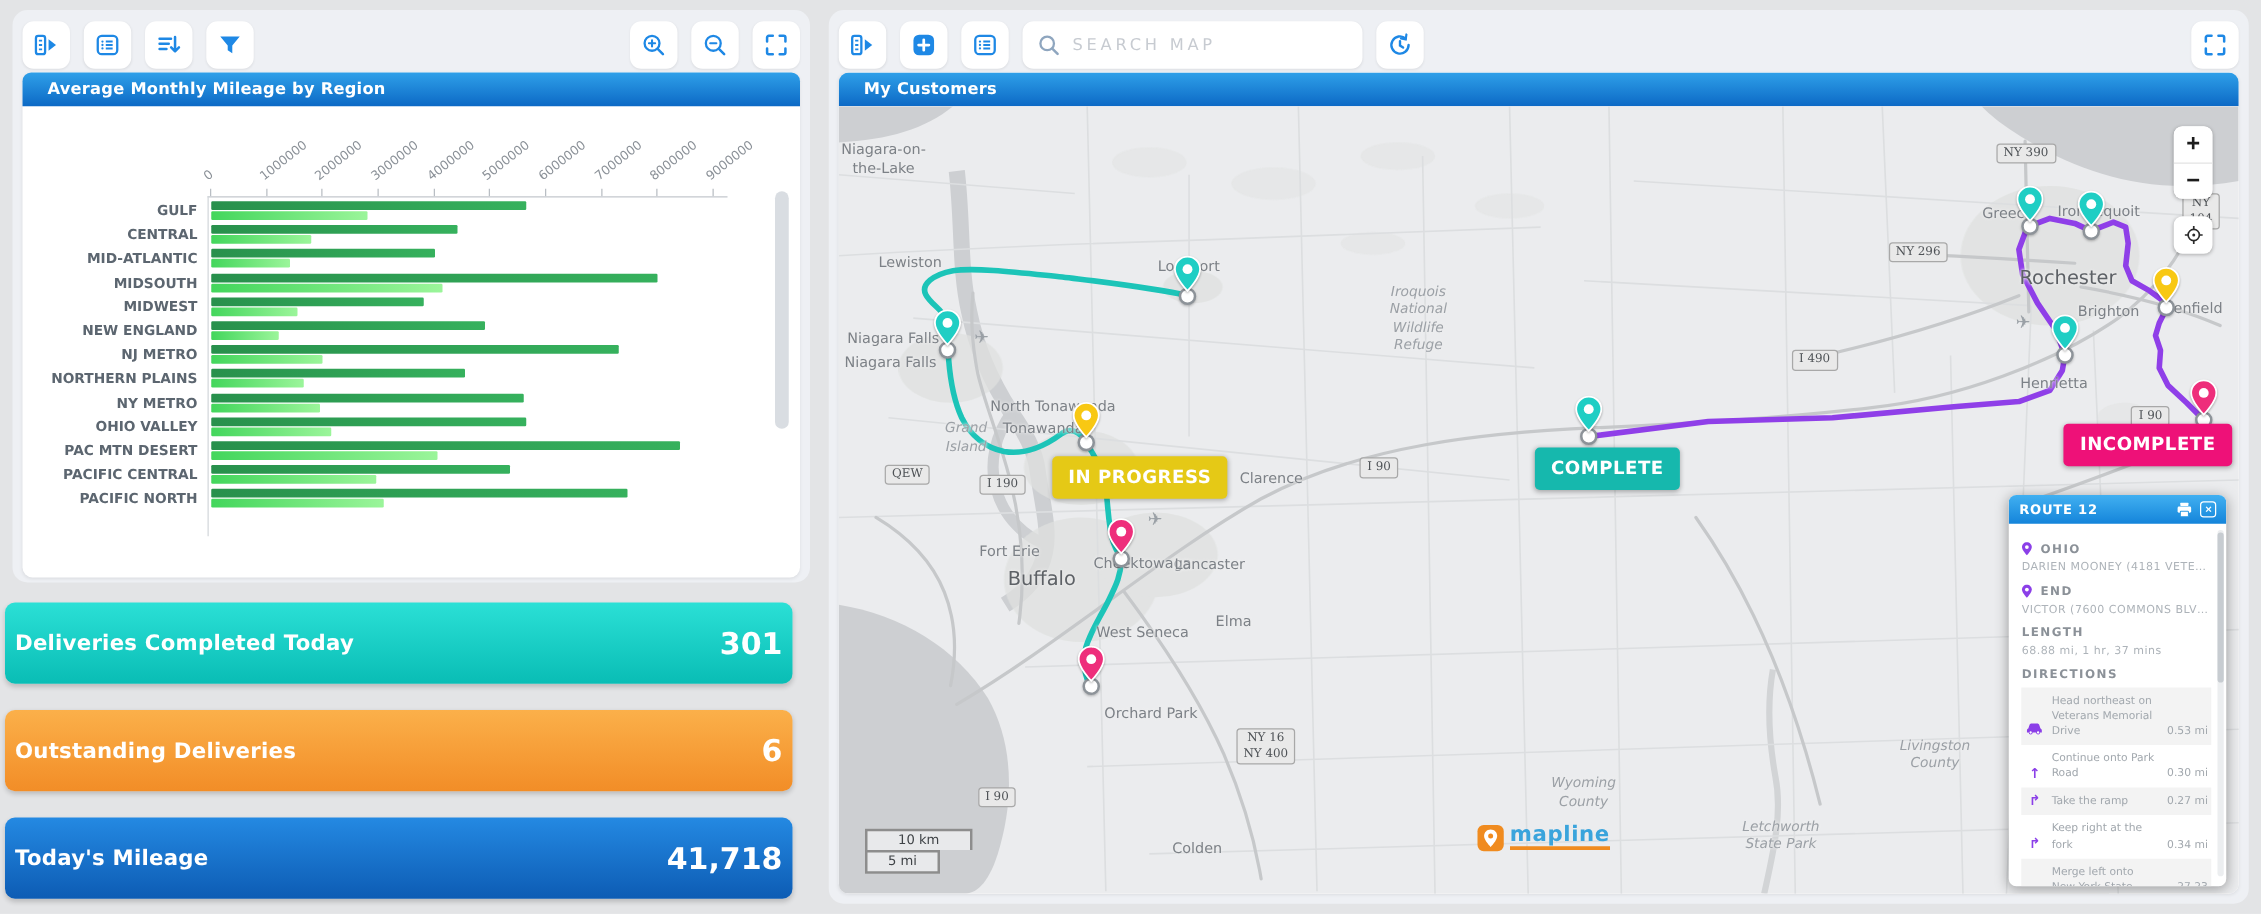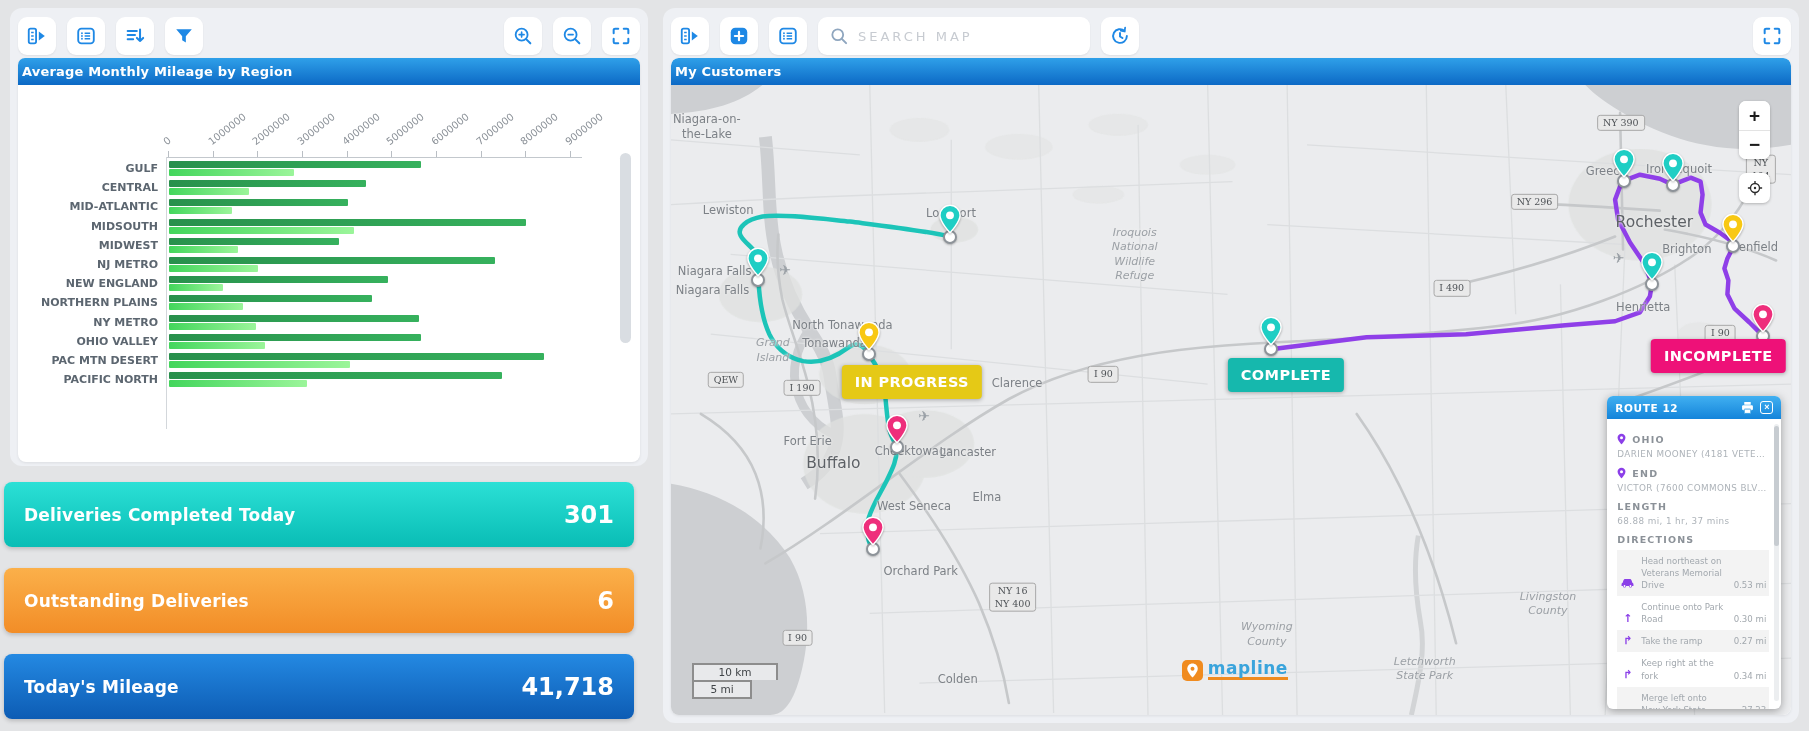--- a/index.html
+++ b/index.html
@@ -9,39 +9,39 @@
   .toolbar{position:absolute;top:7px;left:8px;right:8px;height:40px;display:flex;align-items:flex-end;justify-content:space-between;}
   .tbgroup{display:flex;align-items:center;gap:11px;}
   .tbtn{width:38px;height:38px;background:#fff;border:none;border-radius:9px;display:flex;align-items:center;justify-content:center;box-shadow:0 1px 2px rgba(0,0,0,.07);cursor:pointer;padding:0;}
   .tbtn svg{width:22px;height:22px;}
   .searchbox{position:relative;height:38px;width:272px;}
   .searchbox input{width:100%;height:100%;border:none;border-radius:9px;background:#fff;box-sizing:border-box;padding:0 10px 0 40px;font-family:"DejaVu Sans",sans-serif;font-size:13px;letter-spacing:3px;color:#666;box-shadow:0 1px 2px rgba(0,0,0,.07);}
   .searchbox input::placeholder{color:#c7cbd1;font-weight:500;}
   .searchbox .mag{position:absolute;left:11px;top:9px;width:20px;height:20px;}
   
   .card{position:absolute;background:#fff;border-radius:8px;box-shadow:0 1px 3px rgba(0,0,0,.08);}
-  .card-header{height:27px;background:linear-gradient(180deg,#2fa0e9 0%,#0c69c5 100%);border-radius:7px 7px 0 0;color:#fff;font-weight:700;font-size:13px;display:flex;align-items:center;padding:0 4px;letter-spacing:.2px;}
+  .card-header{height:27px;background:linear-gradient(180deg,#2fa0e9 0%,#0c69c5 100%);border-radius:7px 7px 0 0;color:#fff;font-weight:700;font-size:13px;display:flex;align-items:center;padding:0 20px;letter-spacing:.2px;}
   
   .chart-card{left:8px;top:50px;width:622px;height:404px;}
   .chart-body{position:relative;width:100%;height:377px;}
   .ticks{position:absolute;left:150px;top:0;height:72px;width:420px;}
   .tick{position:absolute;bottom:10px;transform:rotate(-38deg);transform-origin:left bottom;font-size:10px;color:#8a9097;white-space:nowrap;font-weight:500;}
   .tickmark{position:absolute;bottom:0;width:1px;height:6px;background:#b9bec4;}
   .axisline{position:absolute;left:148px;top:72px;width:416px;height:1px;background:#c3c8cd;}
   .vaxis{position:absolute;left:148px;top:72px;width:1px;height:272px;background:#d3d7db;}
   .crows{position:absolute;left:0;top:74px;right:0;}
   .crow{display:flex;align-items:center;height:19.2px;}
   .clabel{width:140px;text-align:right;padding-right:9px;font-size:11px;font-weight:700;color:#5c6670;white-space:nowrap;flex:none;}
   .cbars{position:relative;flex:1;height:100%;}
   .bar{position:absolute;left:2px;height:7px;border-radius:1px;}
   .bar.dark{top:2px;background:linear-gradient(90deg,#28904c,#36b15d);}
   .bar.light{top:10px;background:linear-gradient(90deg,#43d65c,#9bf59a);}
   .chart-scroll{position:absolute;right:9px;top:68px;width:11px;height:190px;background:#d9dde2;border-radius:6px;}
   
-  .kpi{position:absolute;left:4px;width:630px;height:65px;border-radius:8px;color:#fff;display:flex;align-items:center;justify-content:space-between;padding:0 20px;box-sizing:border-box;box-shadow:0 2px 4px rgba(0,0,0,.18);}
+  .kpi{position:absolute;left:4px;width:630px;height:65px;border-radius:8px;color:#fff;display:flex;align-items:center;justify-content:space-between;padding:0 8px;box-sizing:border-box;box-shadow:0 2px 4px rgba(0,0,0,.18);}
   .kpi .klabel{font-size:17px;font-weight:700;letter-spacing:.2px;}
   .kpi .kvalue{font-size:24px;font-weight:700;}
   
   .map-card{left:8px;top:50px;width:1120px;height:657px;overflow:hidden;}
   .map{position:absolute;left:0;top:27px;right:0;bottom:0;background:#ebecee;overflow:hidden;}
   .map svg.base{position:absolute;inset:0;width:100%;height:100%;}
   .overlay{position:absolute;inset:0;}
   .mlabel{position:absolute;transform:translate(-50%,-50%);color:#7c8187;font-size:11.5px;font-weight:500;white-space:pre-line;text-align:center;line-height:1.3;text-shadow:0 0 2px #ececec,0 0 3px #ececec;}
   .mlabel.big{font-size:15.5px;color:#5d6166;}
   .mlabel.area{font-style:italic;color:#9ba0a6;font-weight:400;font-size:11px;}
@@ -193,34 +193,34 @@
             </div>
           </div>
           <div class="crow">
             <span class="clabel">MIDWEST</span>
             <div class="cbars">
               <div class="bar dark" style="width: 169.733px;"></div>
               <div class="bar light" style="width: 69.2333px;"></div>
             </div>
           </div>
           <div class="crow">
+            <span class="clabel">NEW ENGLAND</span>
+            <div class="cbars">
+              <div class="bar dark" style="width: 218.867px;"></div>
+              <div class="bar light" style="width: 53.6px;"></div>
+            </div>
+          </div>
+          <div class="crow">
             <span class="clabel">NJ METRO</span>
             <div class="cbars">
               <div class="bar dark" style="width: 326.067px;"></div>
               <div class="bar light" style="width: 89.3333px;"></div>
             </div>
           </div>
           <div class="crow">
-            <span class="clabel">NEW ENGLAND</span>
-            <div class="cbars">
-              <div class="bar dark" style="width: 218.867px;"></div>
-              <div class="bar light" style="width: 53.6px;"></div>
-            </div>
-          </div>
-          <div class="crow">
             <span class="clabel">NORTHERN PLAINS</span>
             <div class="cbars">
               <div class="bar dark" style="width: 203.233px;"></div>
               <div class="bar light" style="width: 73.7px;"></div>
             </div>
           </div>
           <div class="crow">
             <span class="clabel">NY METRO</span>
             <div class="cbars">
               <div class="bar dark" style="width: 250.133px;"></div>
@@ -232,20 +232,27 @@
             <div class="cbars">
               <div class="bar dark" style="width: 252.367px;"></div>
               <div class="bar light" style="width: 96.0333px;"></div>
             </div>
           </div>
           <div class="crow">
             <span class="clabel">PAC MTN DESERT</span>
             <div class="cbars">
               <div class="bar dark" style="width: 375.2px;"></div>
               <div class="bar light" style="width: 180.9px;"></div>
+            </div>
+          </div>
+          <div class="crow">
+            <span class="clabel">PACIFIC CENTRAL</span>
+            <div class="cbars">
+              <div class="bar dark" style="width: 238.967px;"></div>
+              <div class="bar light" style="width: 131.767px;"></div>
             </div>
           </div>
           <div class="crow">
             <span class="clabel">PACIFIC NORTH</span>
             <div class="cbars">
               <div class="bar dark" style="width: 332.767px;"></div>
               <div class="bar light" style="width: 138.467px;"></div>
             </div>
           </div>
         </div>

